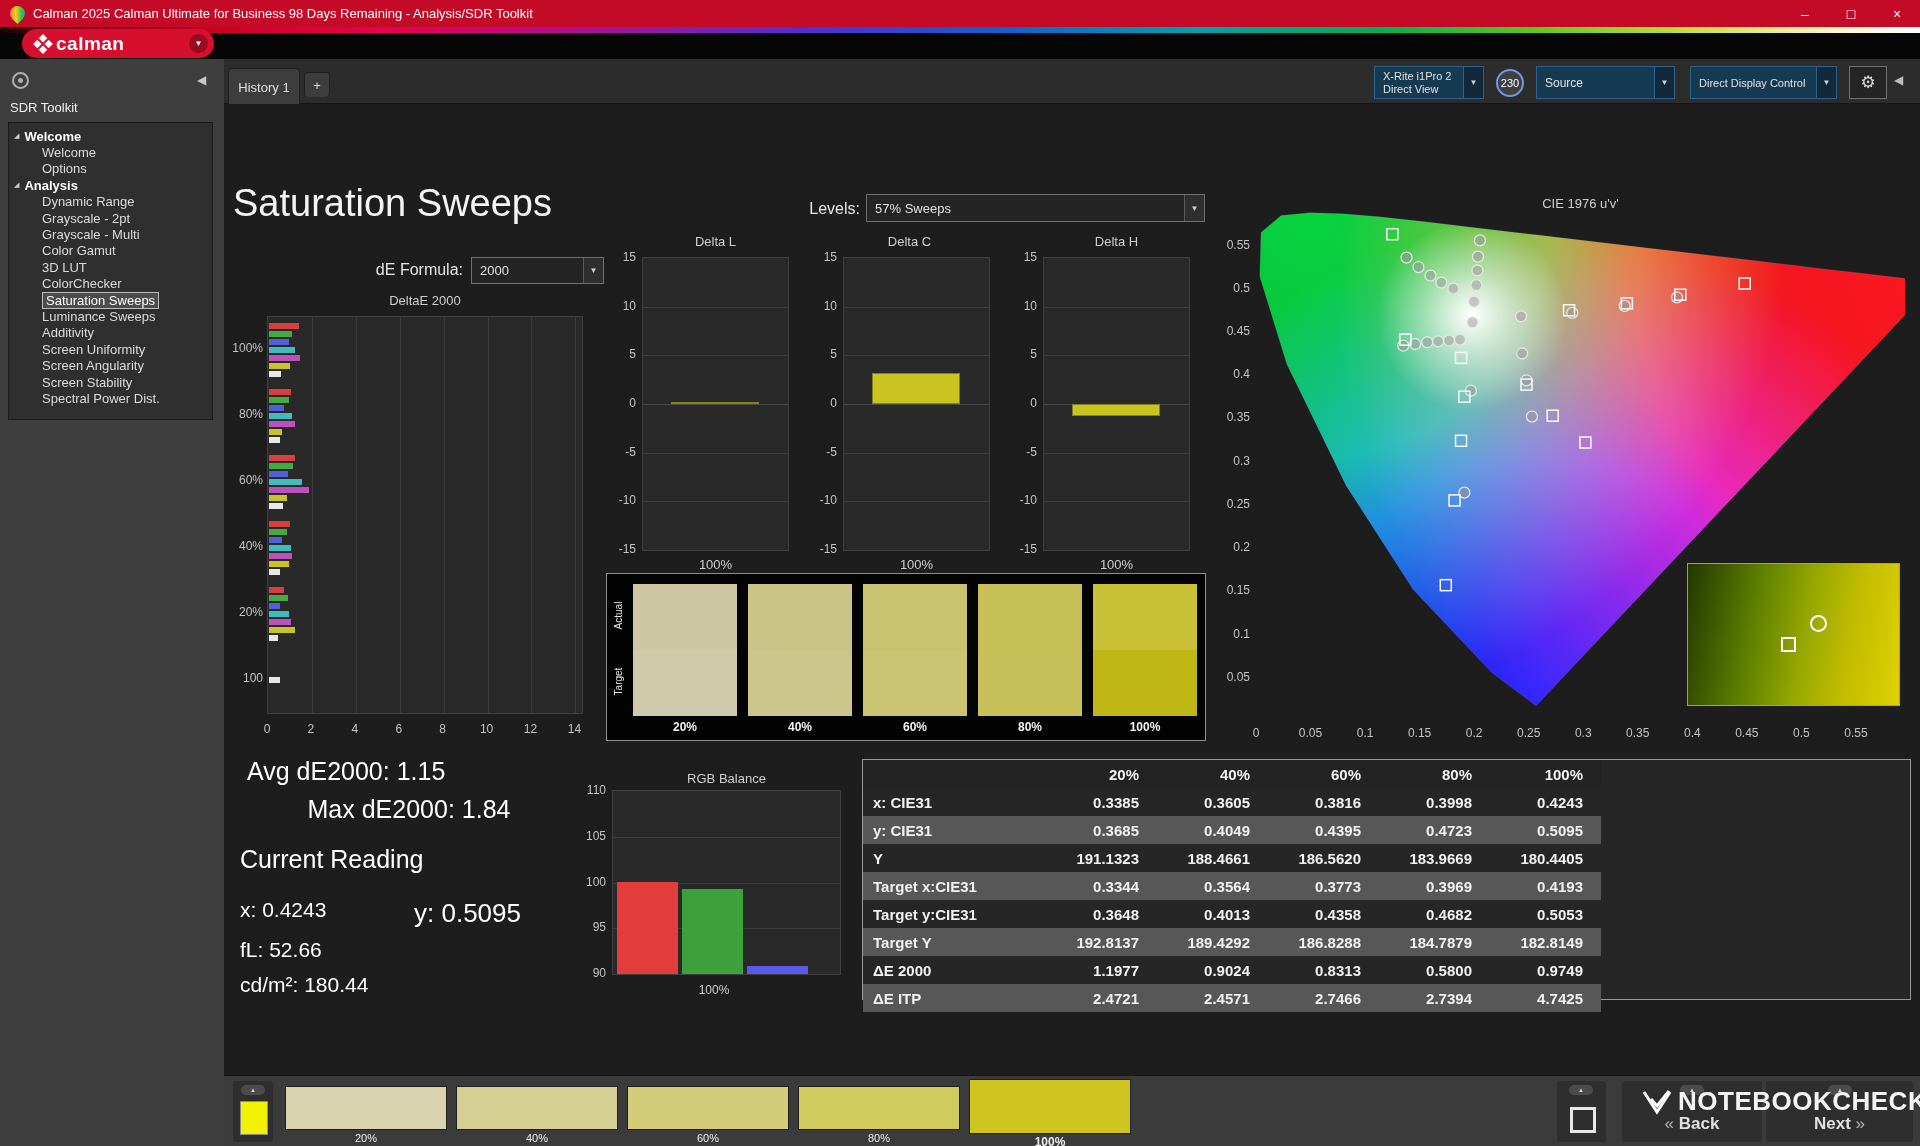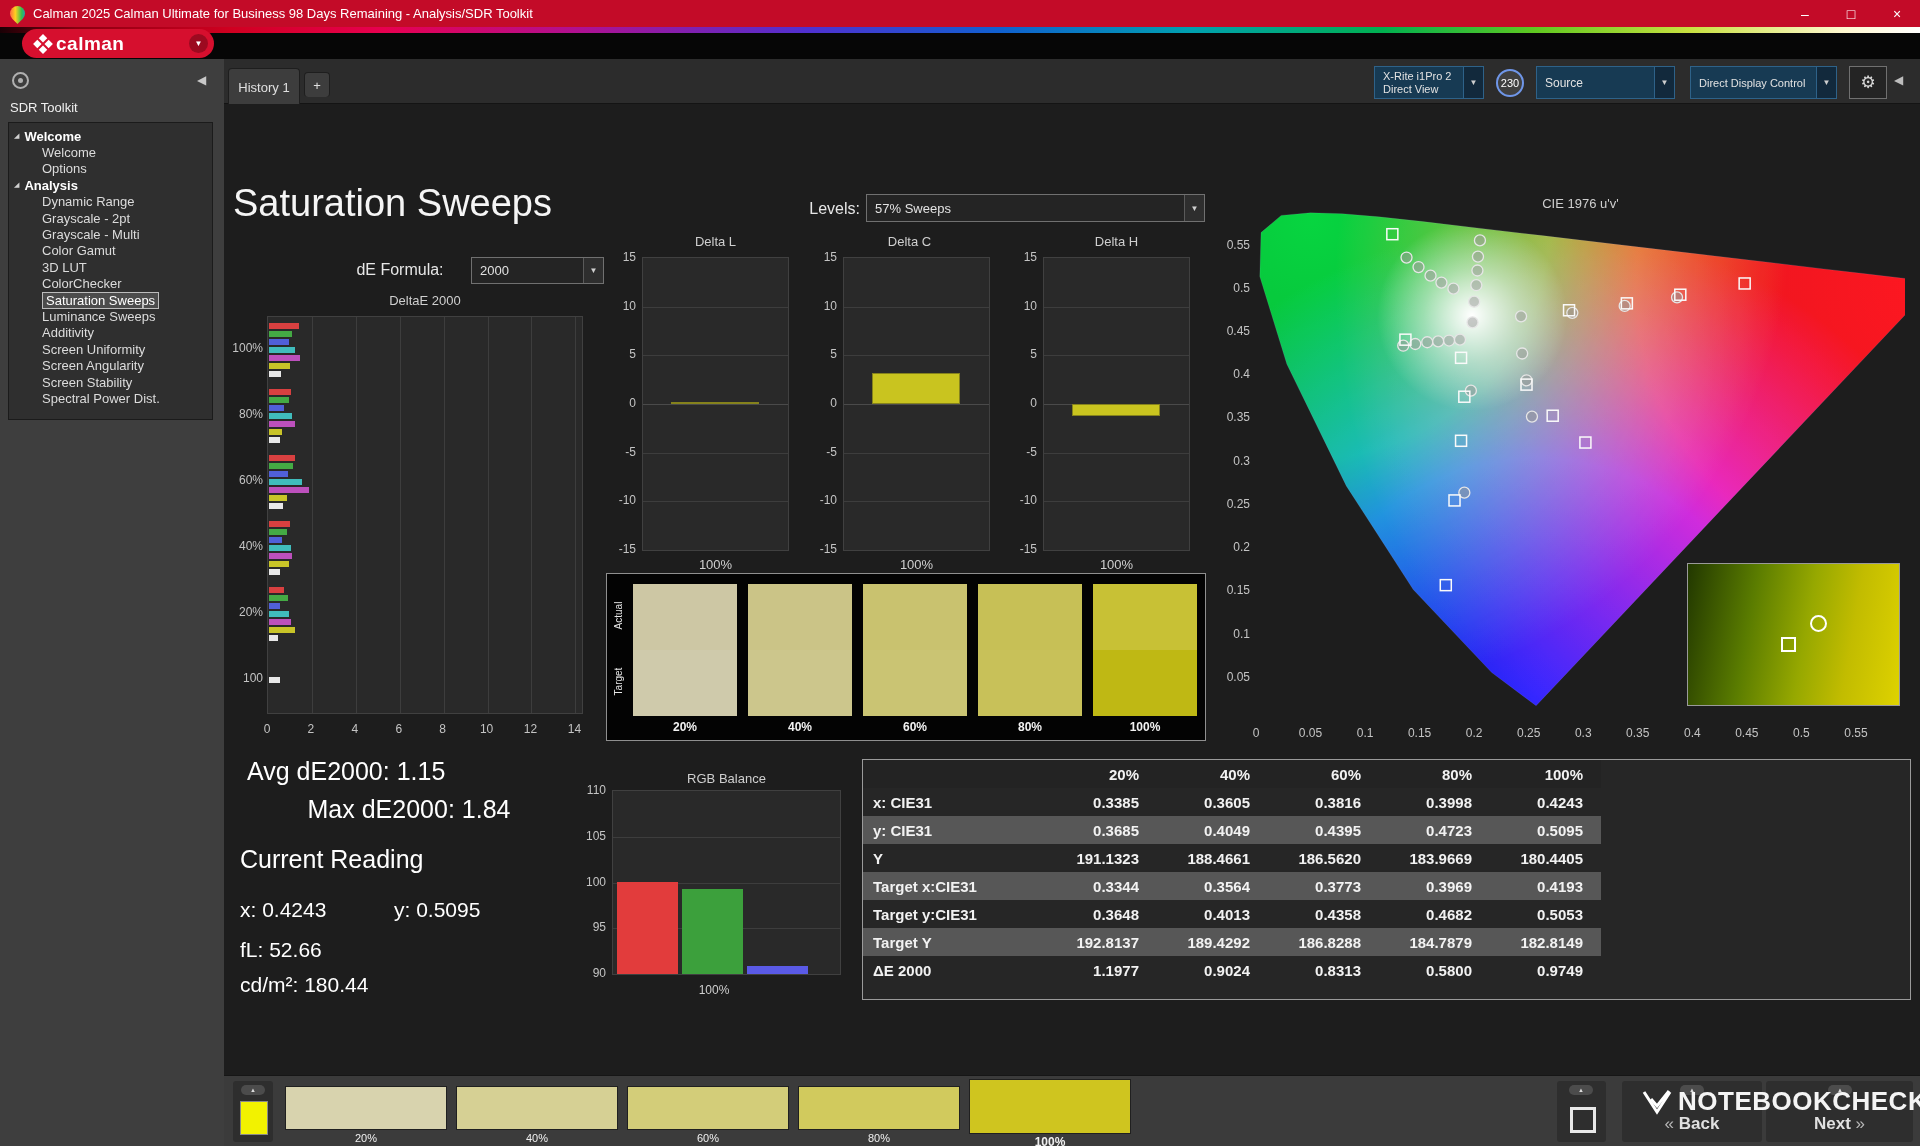--- a/index.html
+++ b/index.html
@@ -206,21 +206,21 @@
   <div class="abs" style="left:224px;top:104px;width:1696px;height:971px;background:#1d1d1d"></div>
 
   <div class="abs" style="left:233px;top:182px;font-size:38px;color:#f5f5f5">Saturation Sweeps</div>
   <div class="abs" style="left:760px;top:200px;width:100px;text-align:right;font-size:16px">Levels:</div>
   <div class="dd" style="left:866px;top:194px;width:339px;height:28px">
     <div class="val">
         <span>57% Sweeps</span>
       </div>
     <div class="arr">▼</div>
   </div>
-  <div class="abs" style="left:337px;top:261px;width:126px;text-align:center;font-size:16px">dE Formula:</div>
+  <div class="abs" style="left:337px;top:261px;width:126px;text-align:right;font-size:16px">dE Formula:</div>
   <div class="dd" style="left:471px;top:257px;width:133px;height:27px">
     <div class="val">
         <span>2000</span>
       </div>
     <div class="arr">▼</div>
   </div>
 
   <div class="ctitle" style="left:300px;top:293px;width:250px">DeltaE 2000</div>
   <div id="de-plot" class="plot" style="left:267px;top:316px;width:316px;height:398px">
       <div style="position: absolute; left: 43.9161px; top: 0px; bottom: 0px; width: 1px; background: rgb(61, 61, 61);"></div>
@@ -373,21 +373,21 @@
       </svg></div>
   <div id="inset">
     <div class="mc"></div>
     <div class="ms"></div>
   </div>
 
   <div class="abs" style="left:247px;top:757px;width:300px;text-align:left;font-size:25px;color:#fff">Avg dE2000: 1.15</div>
   <div class="abs" style="left:259px;top:795px;width:300px;text-align:center;font-size:25px;color:#fff">Max dE2000: 1.84</div>
   <div class="abs" style="left:240px;top:845px;font-size:25px;color:#fff">Current Reading</div>
   <div class="abs" style="left:240px;top:898px;font-size:21px;color:#fff">x: 0.4243</div>
-  <div class="abs" style="left:394px;top:898px;font-size:21px;color:#fff">y: 0.5095</div>
+  <div class="abs" style="left:414px;top:898px;font-size:26px;color:#fff">y: 0.5095</div>
   <div class="abs" style="left:240px;top:938px;font-size:21px;color:#fff">fL: 52.66</div>
   <div class="abs" style="left:240px;top:973px;font-size:21px;color:#fff">cd/m²: 180.44</div>
 
   <div class="ctitle" style="left:612px;top:771px;width:229px">RGB Balance</div>
   <div id="rgb-plot" class="plot" style="left:612px;top:790px;width:229px;height:185px">
       <div style="position: absolute; left: 0px; right: 0px; top: 45.75px; height: 1px; background: rgb(61, 61, 61);"></div>
       <div style="position: absolute; left: 0px; right: 0px; top: 91.5px; height: 1px; background: rgb(61, 61, 61);"></div>
       <div style="position: absolute; left: 0px; right: 0px; top: 137.25px; height: 1px; background: rgb(61, 61, 61);"></div>
       <div style="position: absolute; left: 4px; width: 61px; top: 90.585px; height: 92.415px; background: rgb(226, 60, 60);"></div>
       <div style="position: absolute; left: 69px; width: 61px; top: 97.905px; height: 85.095px; background: rgb(60, 160, 60);"></div>
@@ -456,20 +456,28 @@
             <td class="num">184.7879</td>
             <td class="num">182.8149</td>
           </tr>
           <tr class="dk">
             <th class="rowlab">ΔE 2000</th>
             <td class="num">1.1977</td>
             <td class="num">0.9024</td>
             <td class="num">0.8313</td>
             <td class="num">0.5800</td>
             <td class="num">0.9749</td>
+          </tr>
+          <tr class="lt">
+            <th class="rowlab">ΔE ITP</th>
+            <td class="num">2.4721</td>
+            <td class="num">2.4571</td>
+            <td class="num">2.7466</td>
+            <td class="num">2.7394</td>
+            <td class="num">4.7425</td>
           </tr>
         </tbody>
     </table>
   </div>
 
   <div id="bottombar">
     <div class="tile" style="left:9px;top:5px;width:40px;height:61px">
       <div class="pill" style="left:8px;top:4px">▲</div>
       <div style="position: absolute; left: 7px; top: 20px; width: 26px; height: 32px; border: 1px solid rgb(138, 138, 138); background: rgb(242, 242, 0);"></div>
     </div>

